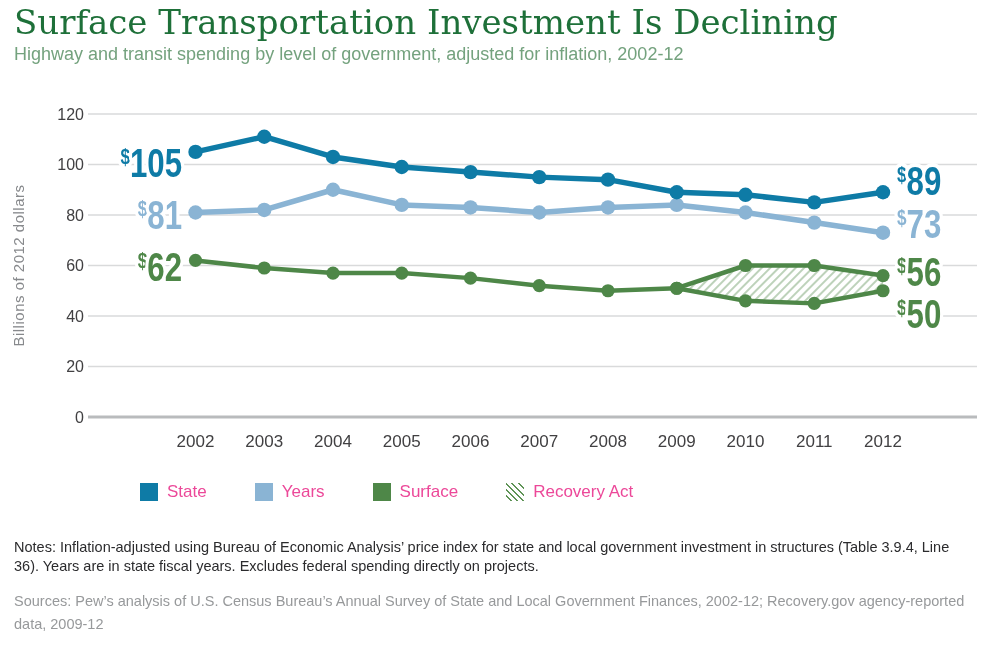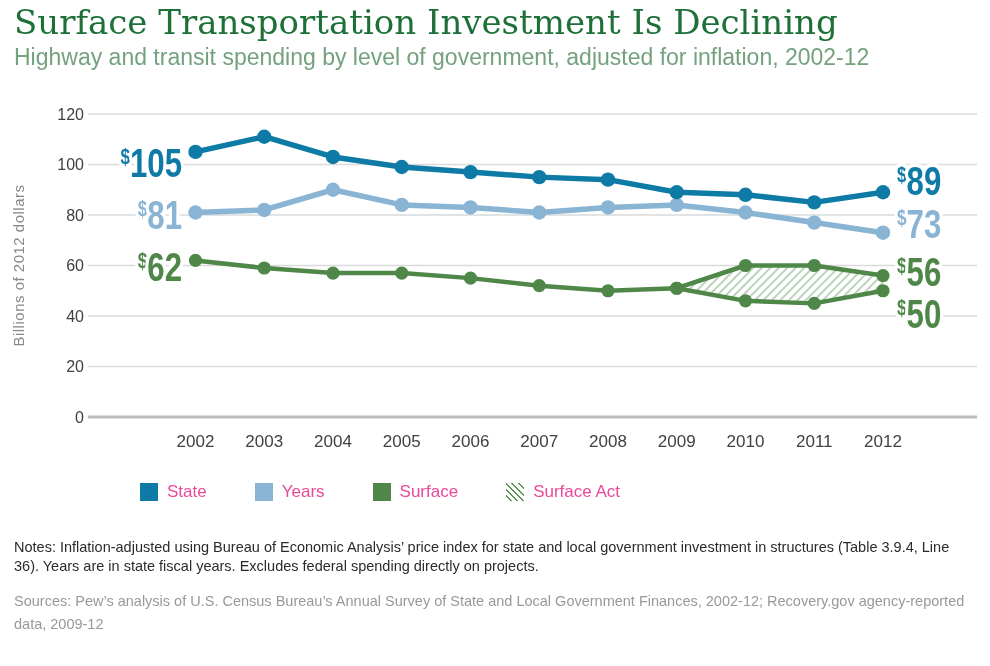--- a/index.html
+++ b/index.html
@@ -2,21 +2,21 @@
 <html><head>
 <meta charset="utf-8">
 <style>
   html,body{margin:0;padding:0;background:#fff;}
   .figure{position:relative;width:990px;height:666px;background:#ffffff;overflow:hidden;
           font-family:"Liberation Sans",sans-serif;}
   .title{position:absolute;left:14px;top:2px;margin:0;
          font-family:"DejaVu Serif","Liberation Serif",serif;font-weight:normal;
          font-size:34px;color:#1e7039;}
   .subtitle{position:absolute;left:14px;top:44px;margin:0;font-weight:normal;
-            font-size:23px;color:#74a27e;}
+            font-size:18px;color:#74a27e;}
   #chart{position:absolute;left:0;top:92px;}
   #chart text{font-family:"Liberation Sans",sans-serif;}
   .grid{stroke:#d9dadb;stroke-width:1.5;}
   .grid.zero{stroke:#b9bbbd;stroke-width:3;}
   .tick{font-size:16px;fill:#414042;}
   .year{font-size:17px;fill:#414042;}
   .ylabel{font-size:15px;fill:#87898c;letter-spacing:.5px;}
   .dataline{fill:none;stroke-linejoin:round;stroke-linecap:round;}
   .biglabel{font-size:40px;font-weight:bold;paint-order:stroke;stroke:#ffffff;
             stroke-width:8px;stroke-linejoin:round;}
@@ -128,21 +128,21 @@
     <div class="legend-item">
       <span class="legend-swatch" style="background: rgb(138, 180, 212);"></span>
       <span class="legend-label">Years</span>
     </div>
     <div class="legend-item">
       <span class="legend-swatch" style="background: rgb(78, 135, 72);"></span>
       <span class="legend-label">Surface</span>
     </div>
     <div class="legend-item">
       <span class="legend-swatch" style="background: repeating-linear-gradient(45deg, rgb(255, 255, 255) 0px, rgb(255, 255, 255) 3px, rgb(95, 148, 86) 3px, rgb(95, 148, 86) 4.4px);"></span>
-      <span class="legend-label">Surface Act</span>
+      <span class="legend-label">Recovery Act</span>
     </div>
   </div>
 
   <div class="footer">
     <p class="notes">Notes: Inflation-adjusted using Bureau of Economic Analysis’ price index for state and local government investment in structures (Table 3.9.4, Line 36). Years are in state fiscal years. Excludes federal spending directly on projects.</p>
     <p class="sources">Sources: Pew’s analysis of U.S. Census Bureau’s Annual Survey of State and Local Government Finances, 2002-12; Recovery.gov agency-reported data, 2009-12</p>
   </div>
 </div>
 
 </body></html>

